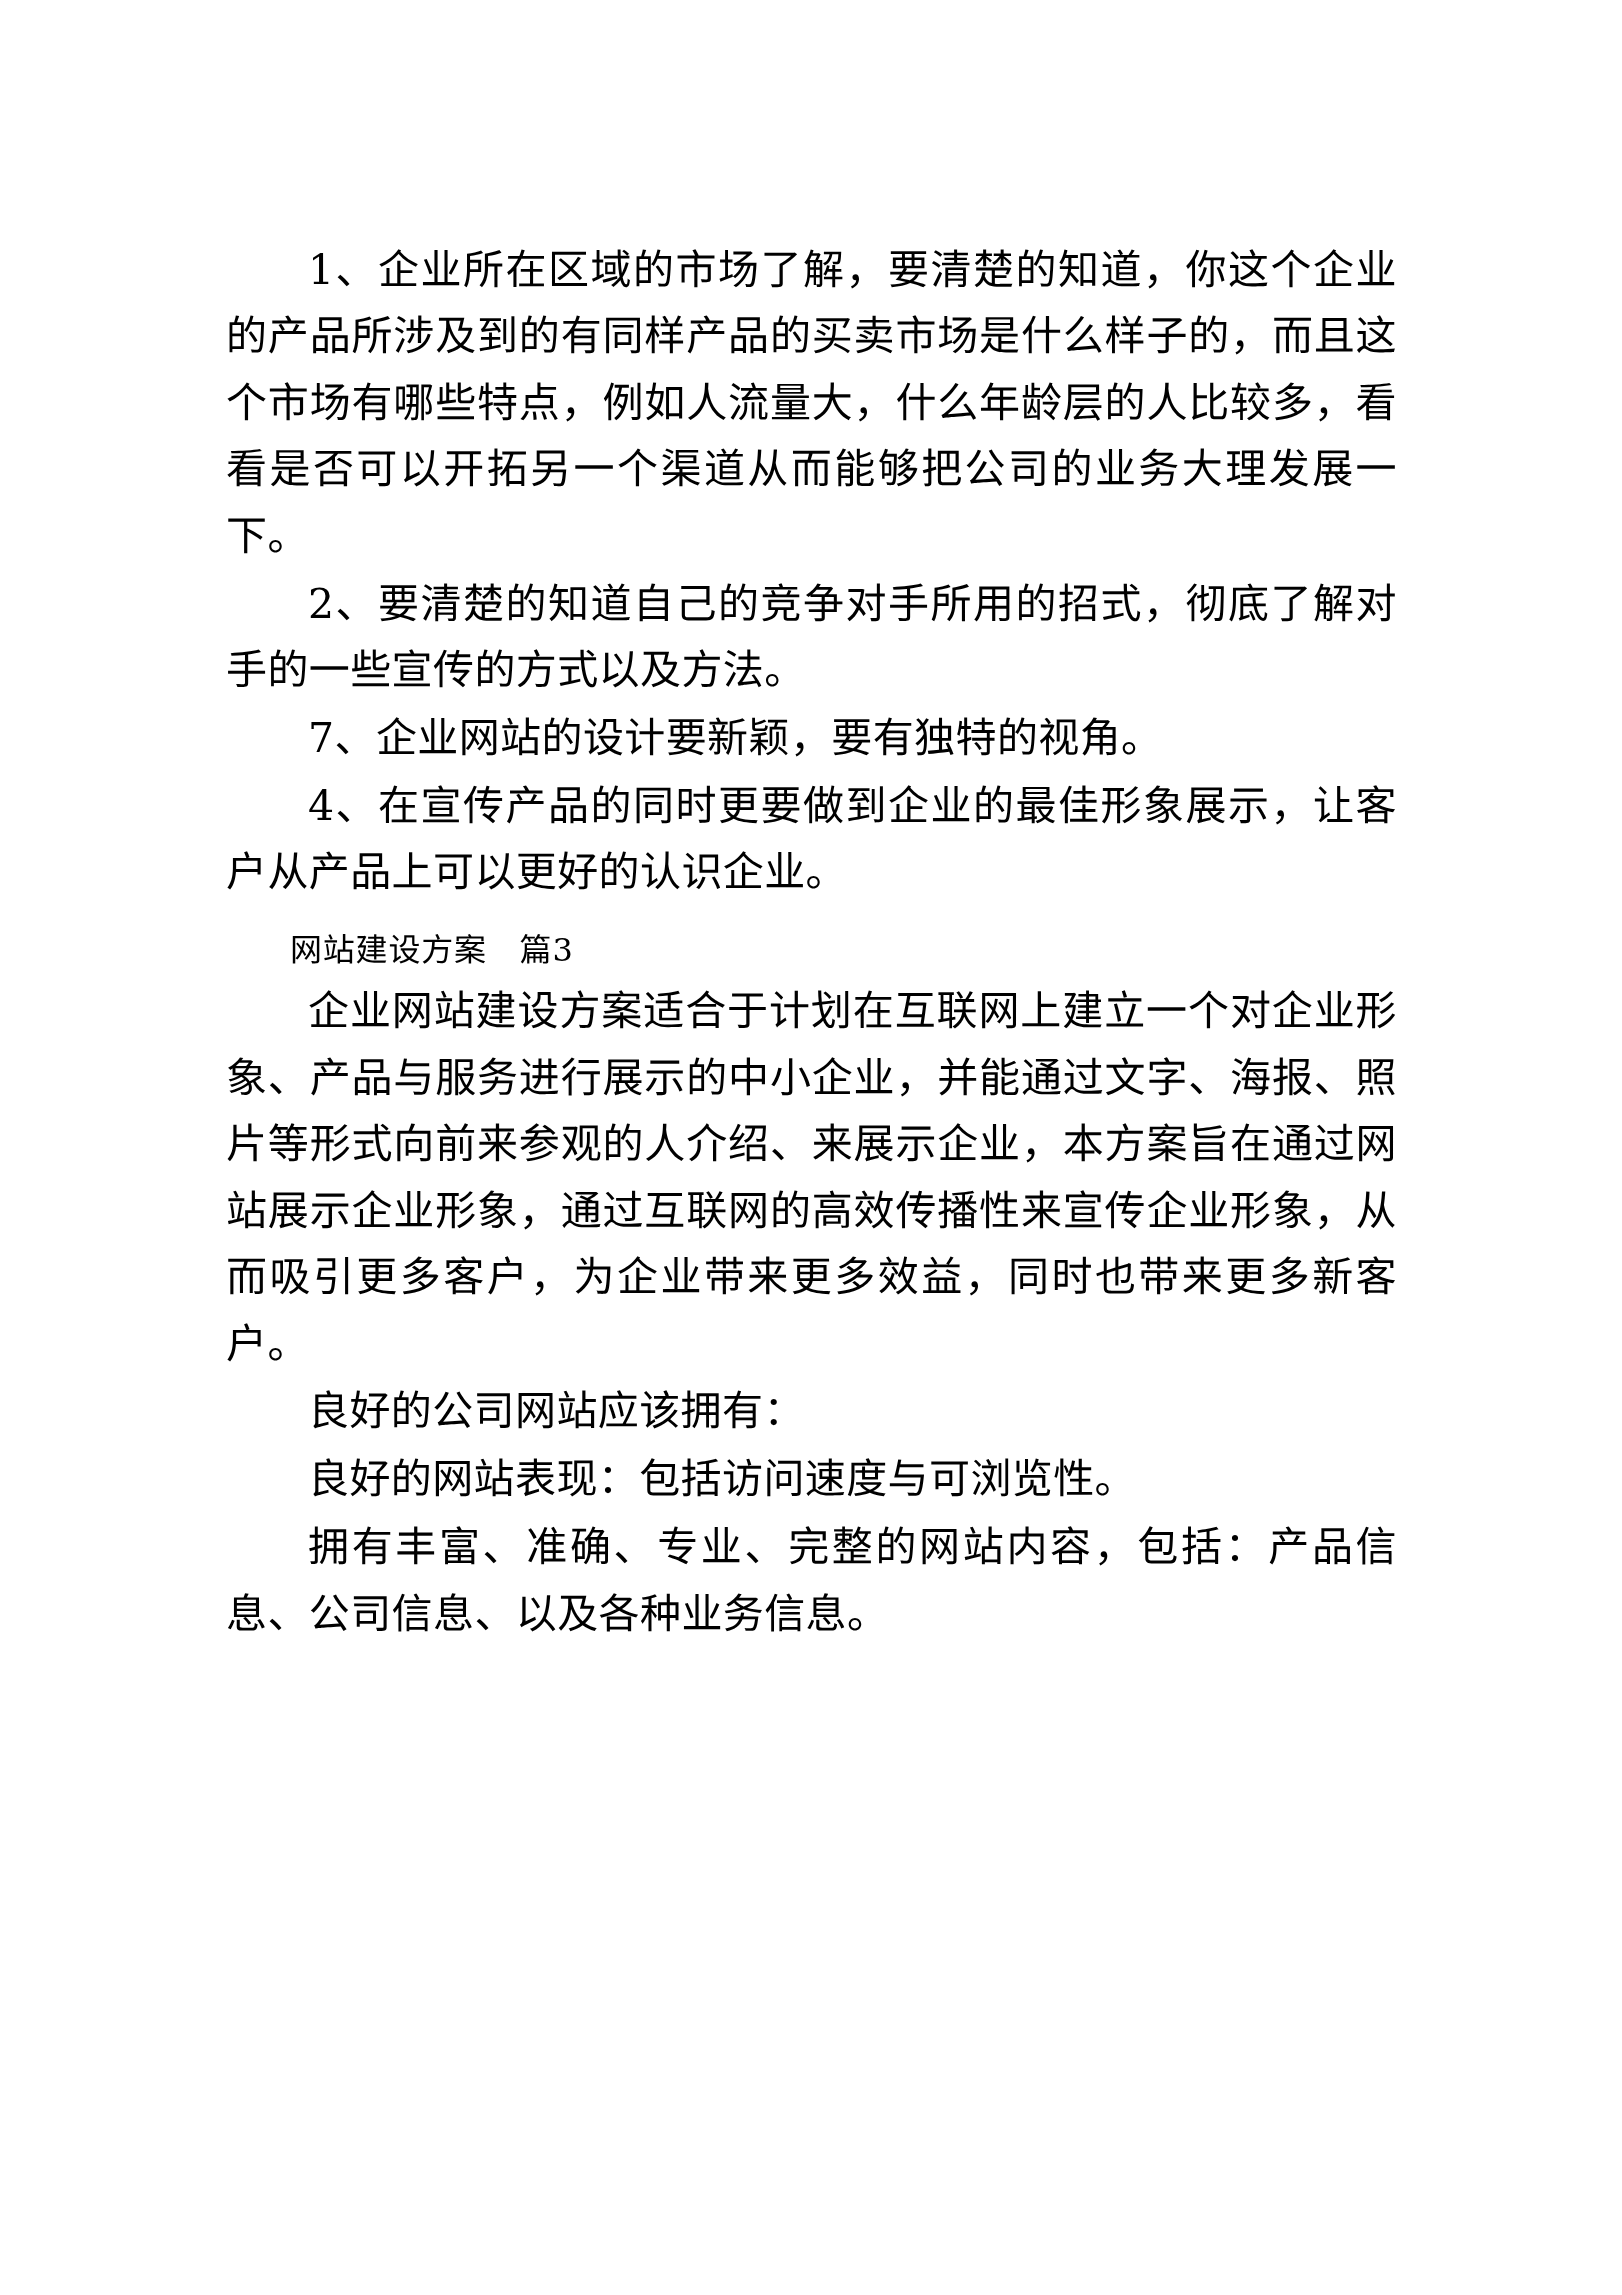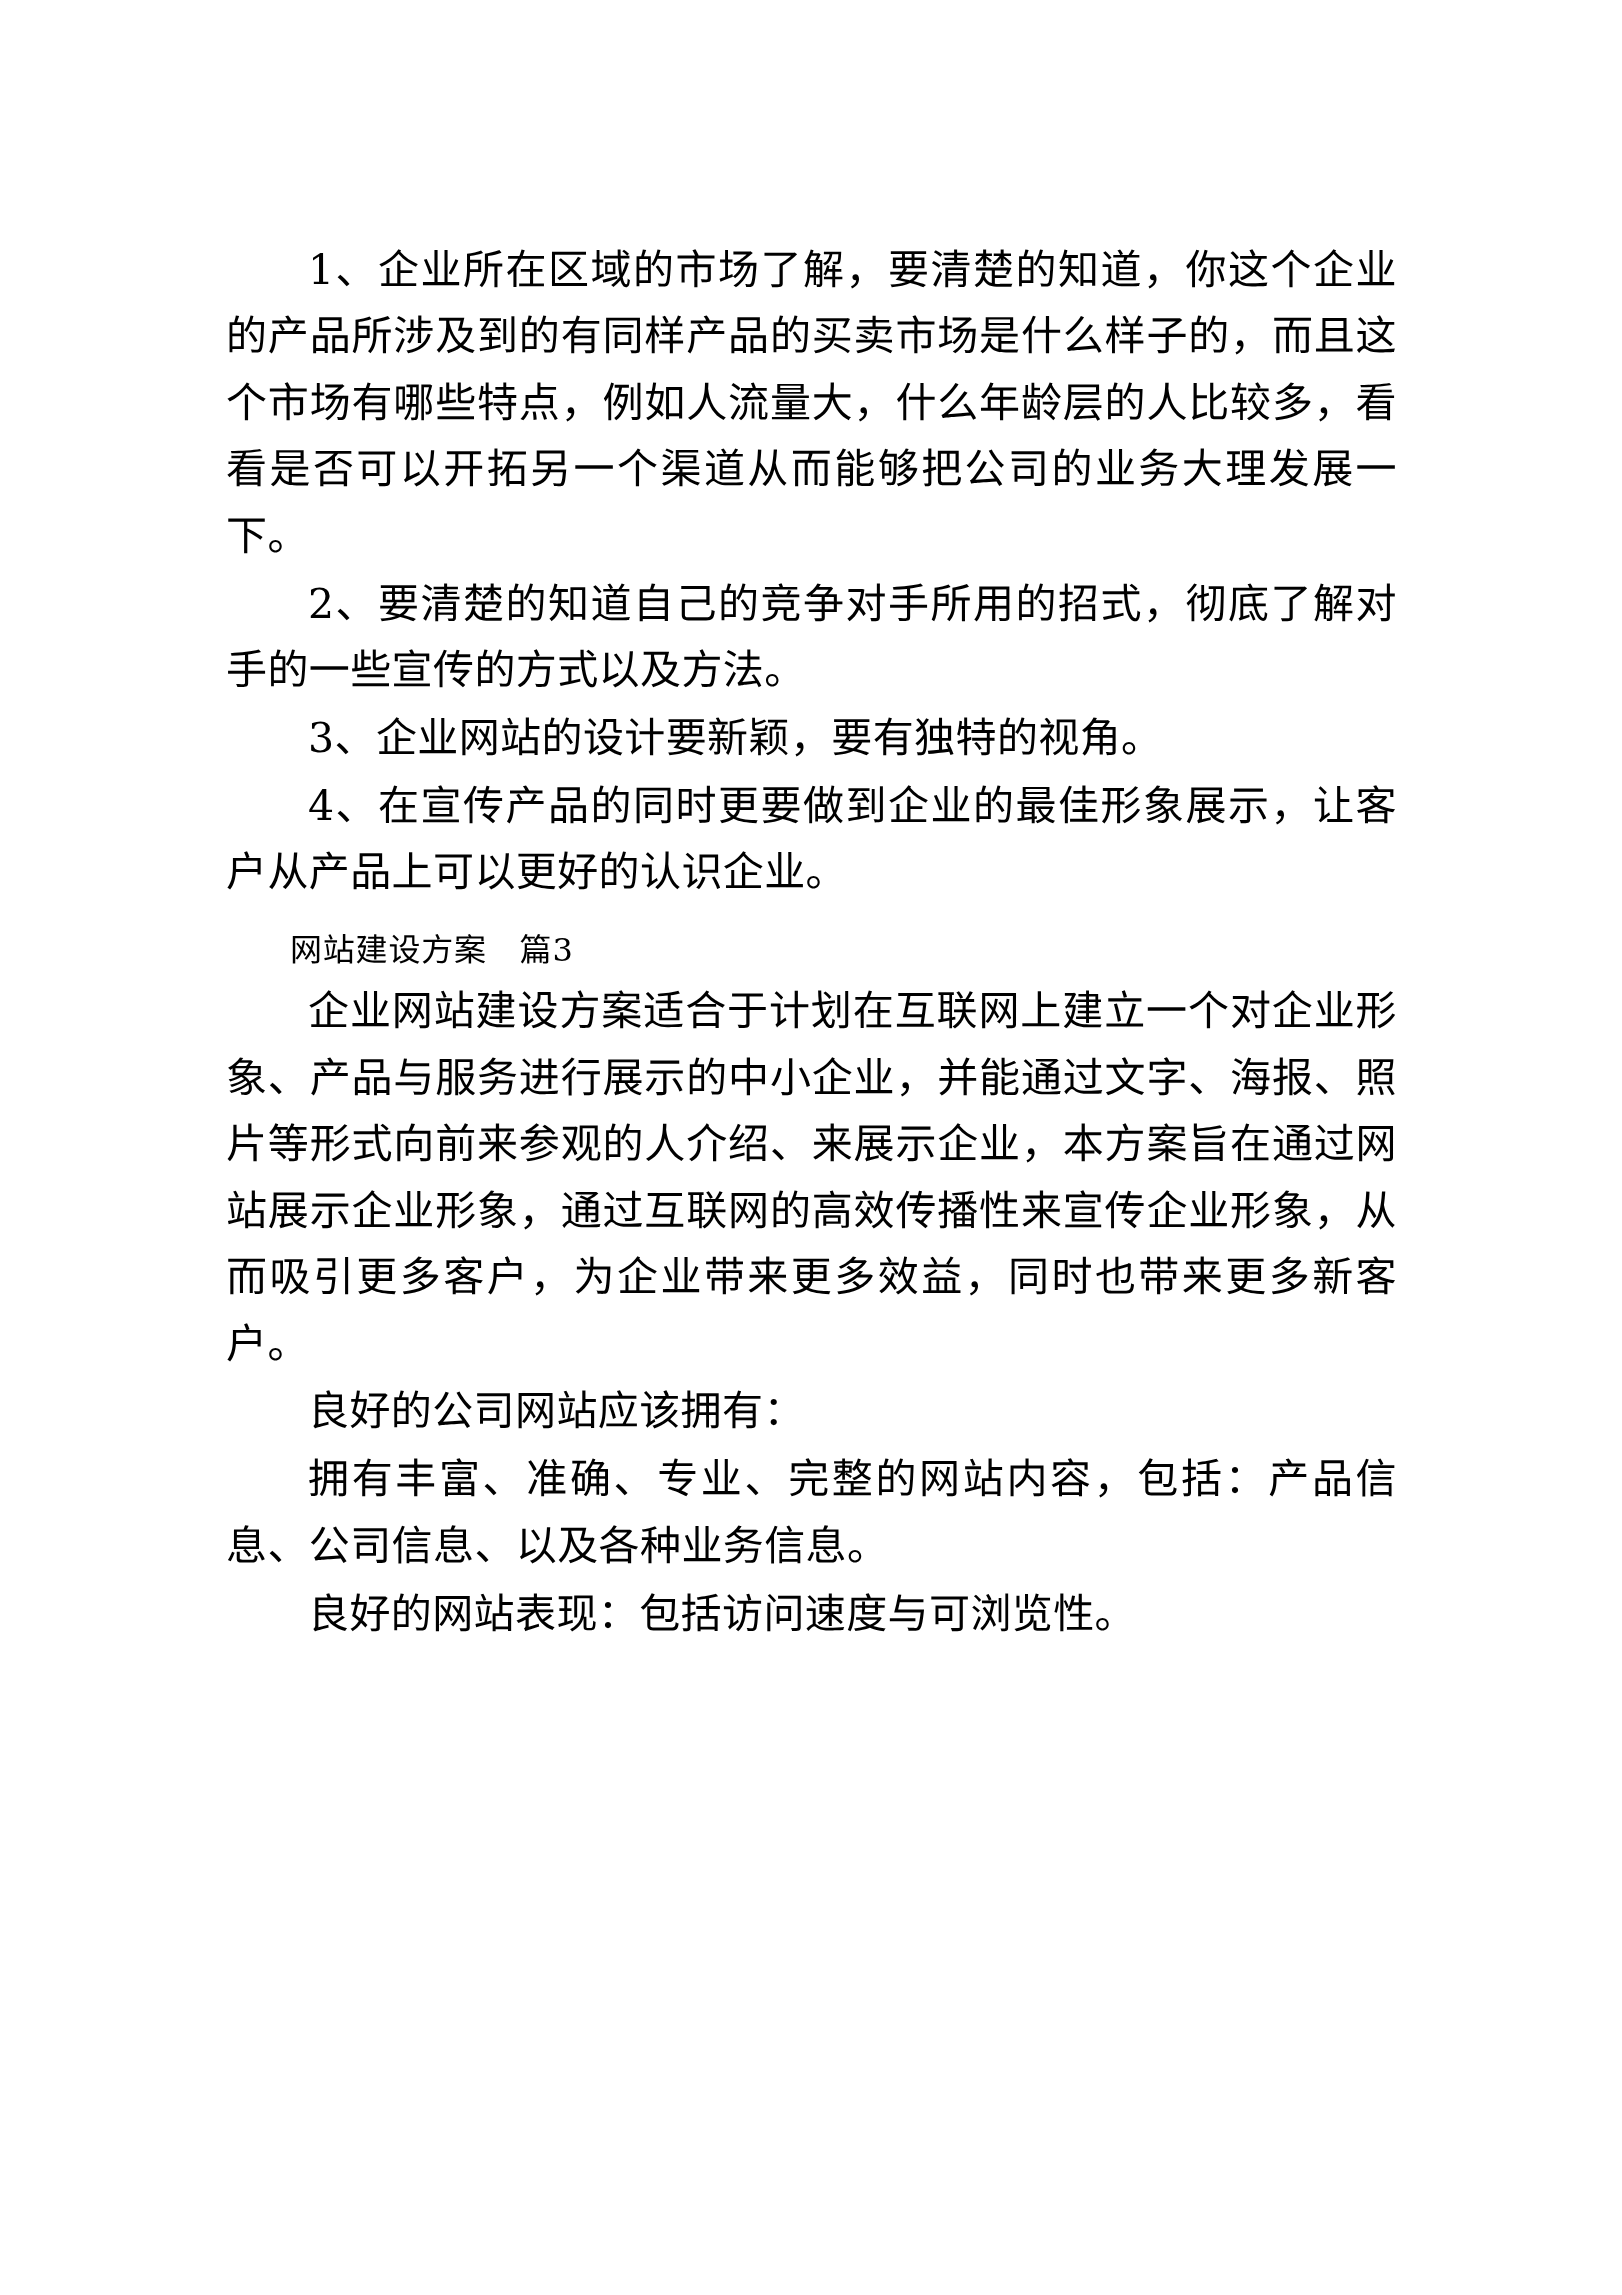--- a/index.html
+++ b/index.html
@@ -45,30 +45,30 @@
 </head>
 <body>
 
 <div class="page">
   <div class="doc-body">
 
     <p class="indent">1、企业所在区域的市场了解，要清楚的知道，你这个企业的产品所涉及到的有同样产品的买卖市场是什么样子的，而且这个市场有哪些特点，例如人流量大，什么年龄层的人比较多，看看是否可以开拓另一个渠道从而能够把公司的业务大理发展一下。</p>
 
     <p class="indent">2、要清楚的知道自己的竞争对手所用的招式，彻底了解对手的一些宣传的方式以及方法。</p>
 
-    <p class="indent">3、企业网站的设计要新颖，要有独特的视角。</p>
+    <p class="indent">7、企业网站的设计要新颖，要有独特的视角。</p>
 
     <p class="indent">4、在宣传产品的同时更要做到企业的最佳形象展示，让客户从产品上可以更好的认识企业。</p>
 
 
     <p class="heading">网站建设方案　篇3</p>
 
     <p class="indent">企业网站建设方案适合于计划在互联网上建立一个对企业形象、产品与服务进行展示的中小企业，并能通过文字、海报、照片等形式向前来参观的人介绍、来展示企业，本方案旨在通过网站展示企业形象，通过互联网的高效传播性来宣传企业形象，从而吸引更多客户，为企业带来更多效益，同时也带来更多新客户。</p>
 
     <p class="indent">良好的公司网站应该拥有：</p>
 
+    <p class="indent">良好的网站表现：包括访问速度与可浏览性。</p>
+
     <p class="indent">拥有丰富、准确、专业、完整的网站内容，包括：产品信息、公司信息、以及各种业务信息。</p>
-
-    <p class="indent">良好的网站表现：包括访问速度与可浏览性。</p>
 
   </div>
 </div>
 
 
 </body></html>

